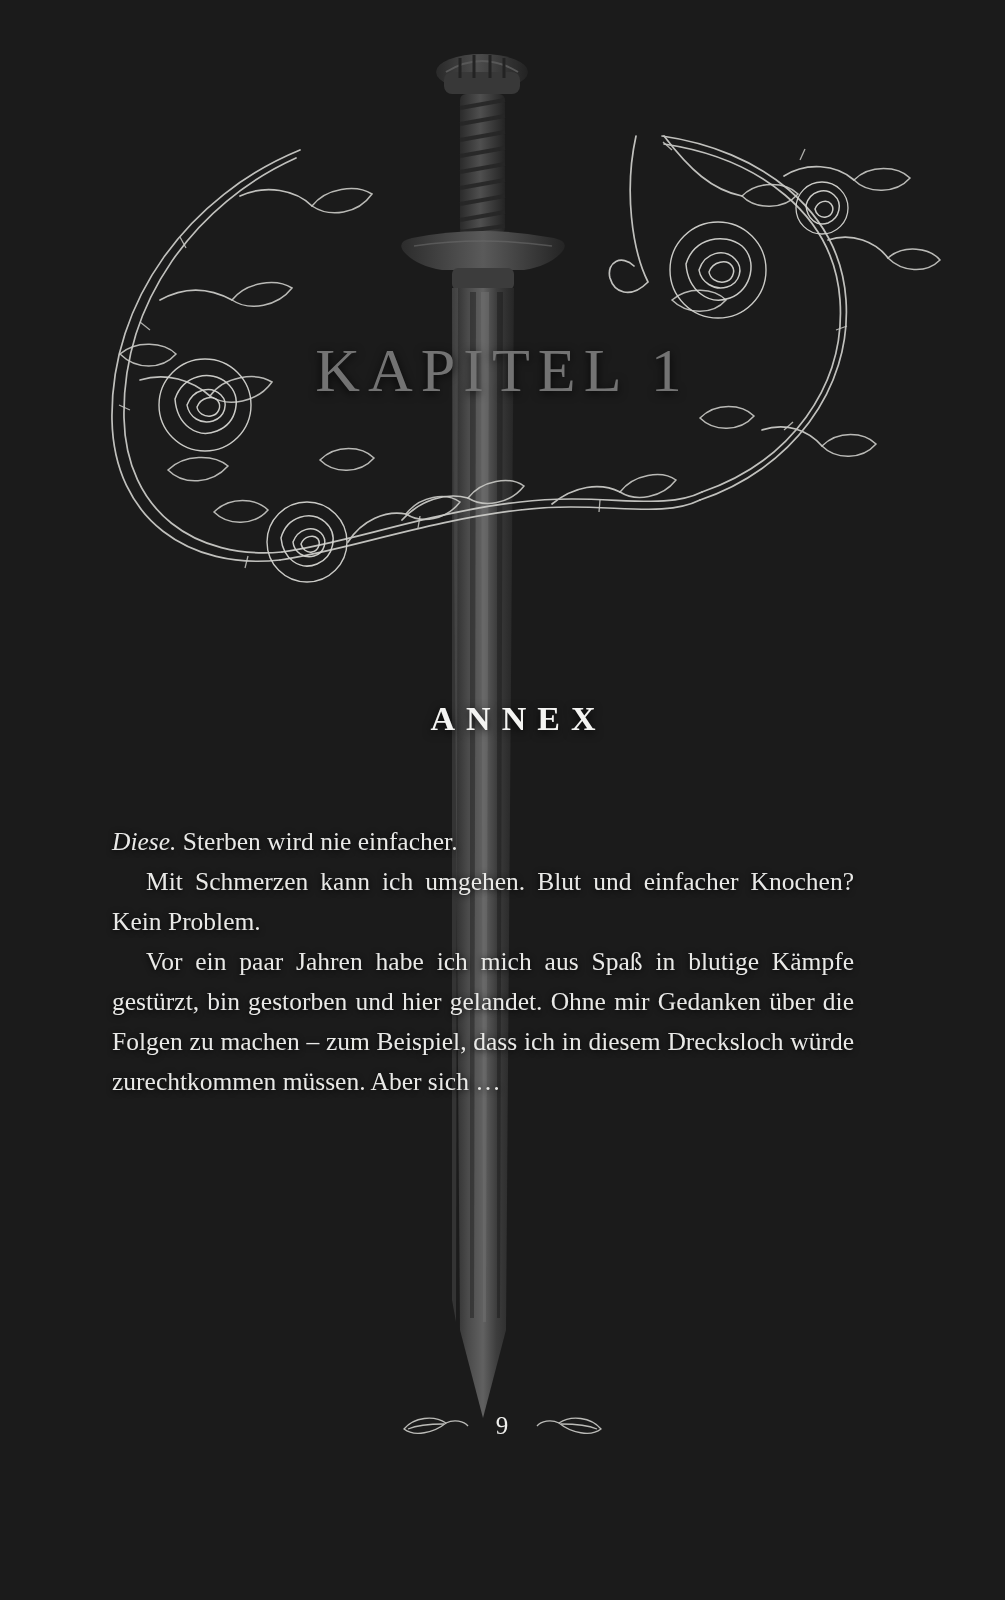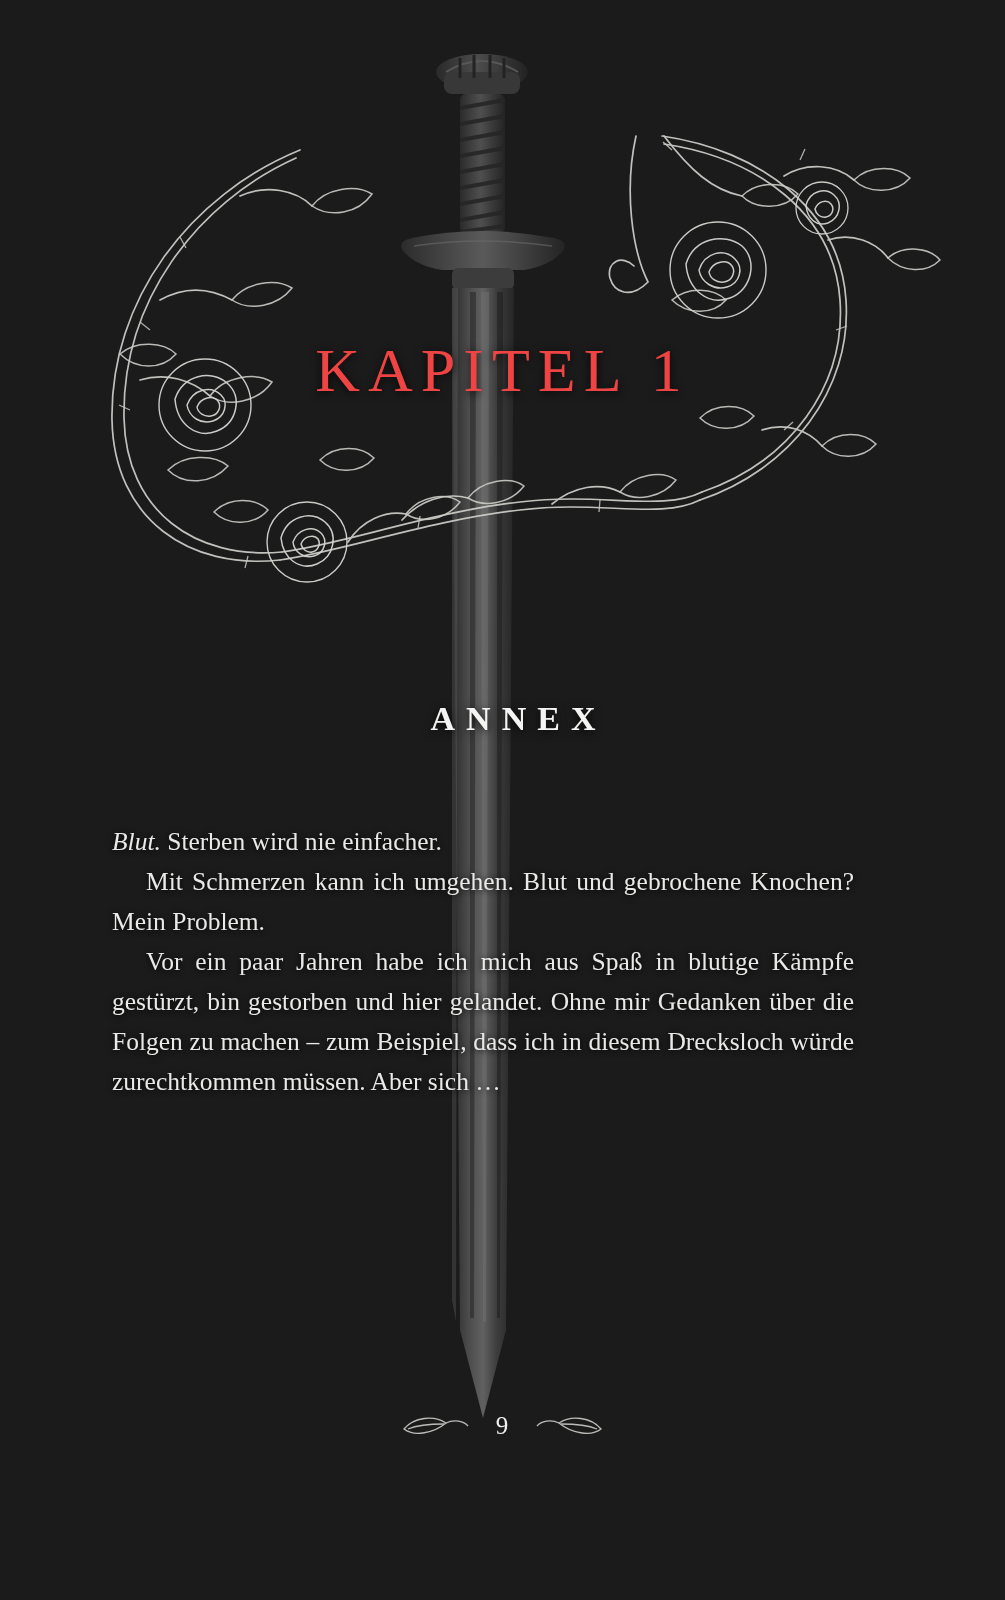--- a/index.html
+++ b/index.html
@@ -28,21 +28,21 @@
   
   .chapter-title {
     position: absolute;
     top: 335px;
     left: 0;
     width: 100%;
     text-align: center;
     font-size: 62px;
     letter-spacing: 8px;
     font-weight: 400;
-    color: #ef4444;
+    color: #737373;
     text-shadow: 0 2px 10px rgba(0,0,0,.8);
   }
   .chapter-subtitle {
     position: absolute;
     top: 700px;
     left: 0;
     width: 100%;
     text-align: center;
     font-size: 34px;
     letter-spacing: 11px;
@@ -242,22 +242,22 @@
           <path d="M672 150 l-9 -8"></path>
       </g>
     </svg>
   </div>
 
   <div class="chapter-title">KAPITEL 1</div>
 
   <div class="chapter-subtitle">ANNEX</div>
 
   <div class="body-text" id="body-text">
-      <p class="first"><em>Blut.</em> Sterben wird nie einfacher.</p>
-      <p>Mit Schmerzen kann ich umgehen. Blut und gebrochene Knochen? Mein Problem.</p>
+      <p class="first"><em>Diese.</em> Sterben wird nie einfacher.</p>
+      <p>Mit Schmerzen kann ich umgehen. Blut und einfacher Knochen? Kein Problem.</p>
       <p>Vor ein paar Jahren habe ich mich aus Spaß in blutige Kämpfe gestürzt, bin gestorben und hier gelandet. Ohne mir Gedanken über die Folgen zu machen – zum Beispiel, dass ich in diesem Drecksloch würde zurechtkommen müssen. Aber sich …</p>
     </div>
 
   <div class="folio">
     <svg class="leaf" width="70" height="26" viewBox="0 0 70 26">
       <g fill="none" stroke="#d7d7d3" stroke-width="1.3">
         <path d="M4 16 C14 4 34 2 46 10 C34 20 14 24 4 16 Z"></path>
         <path d="M8 16 C20 11 34 11 44 11"></path>
         <path d="M46 10 C54 6 64 8 68 13"></path>
       </g>

